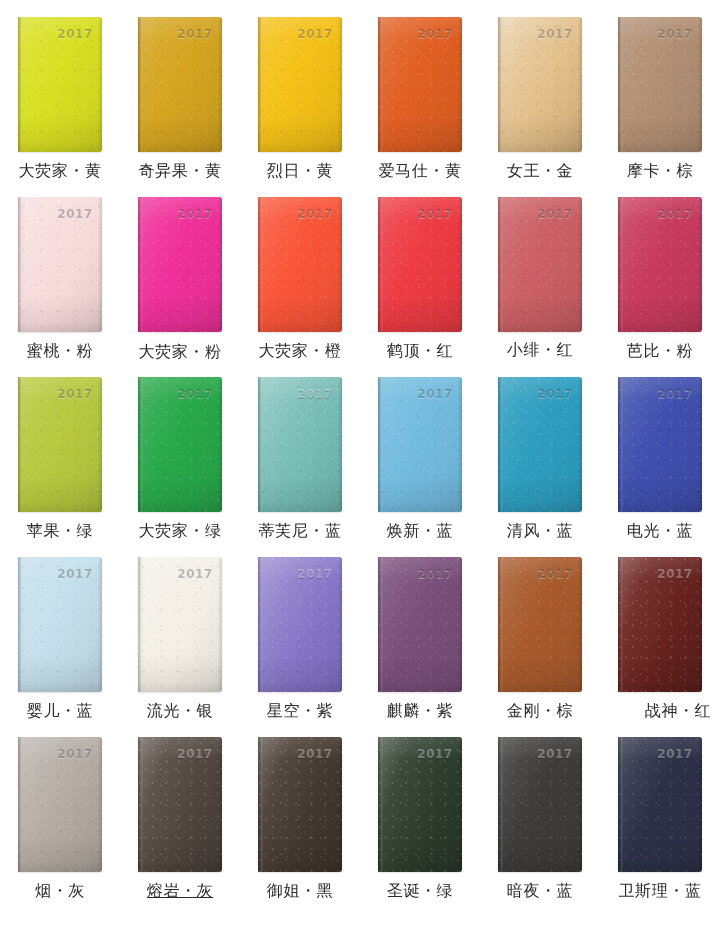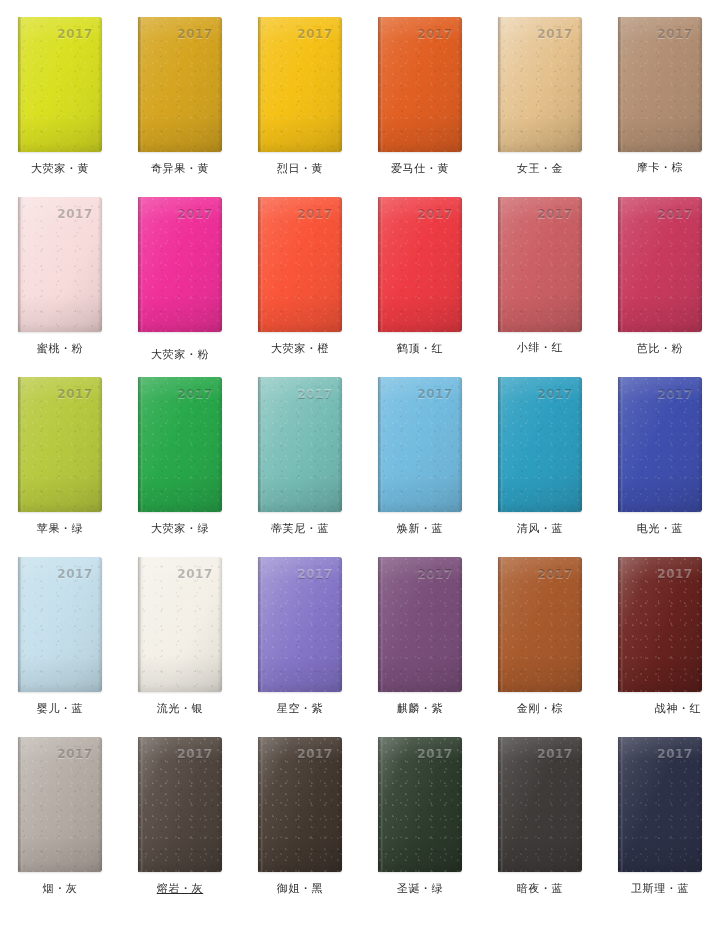--- a/index.html
+++ b/index.html
@@ -132,21 +132,21 @@
   .year.dark-emboss {
     color: rgba(0,0,0,0.26);
     text-shadow: 0 1px 0 rgba(255,255,255,0.30);
   }
   .year.light-emboss {
     color: rgba(255,255,255,0.34);
     text-shadow: 0 1px 0 rgba(0,0,0,0.22);
   }
   .label {
     margin-top: 11px;
-    font-size: 11px;
+    font-size: 16px;
     color: #2b2b2b;
     letter-spacing: 0.6px;
     text-align: center;
     line-height: 1;
     white-space: nowrap;
     font-family: "DejaVu Sans", "Liberation Sans", sans-serif;
   }
 </style>
 </head>
 <body>
@@ -228,21 +228,21 @@
           <div class="book">
             <div class="fill" style="background: rgb(178, 143, 115);"></div>
             <div class="grain"></div>
             <div class="sheen"></div>
             <div class="vignette"></div>
             <div class="spine"></div>
             <div class="foreedge"></div>
             <div class="year dark-emboss">2017</div>
           </div>
         </div>
-        <div class="label" style="color: rgb(43, 43, 43); font-family: Liberation Mono, monospace;">摩卡・棕</div>
+        <div class="label" style="color: rgb(43, 43, 43);">摩卡・棕</div>
       </div>
       <div class="cell">
         <div class="book-wrap">
           <div class="book">
             <div class="fill" style="background: rgb(247, 218, 218);"></div>
             <div class="grain" style="opacity: 0.26;"></div>
             <div class="sheen" style="background: linear-gradient(118deg, rgba(255, 255, 255, 0.32) 0%, rgba(255, 255, 255, 0.12) 34%, rgba(255, 255, 255, 0.02) 60%, rgba(0, 0, 0, 0.05) 86%, rgba(0, 0, 0, 0.11) 100%);"></div>
             <div class="vignette"></div>
             <div class="spine"></div>
             <div class="foreedge"></div>

